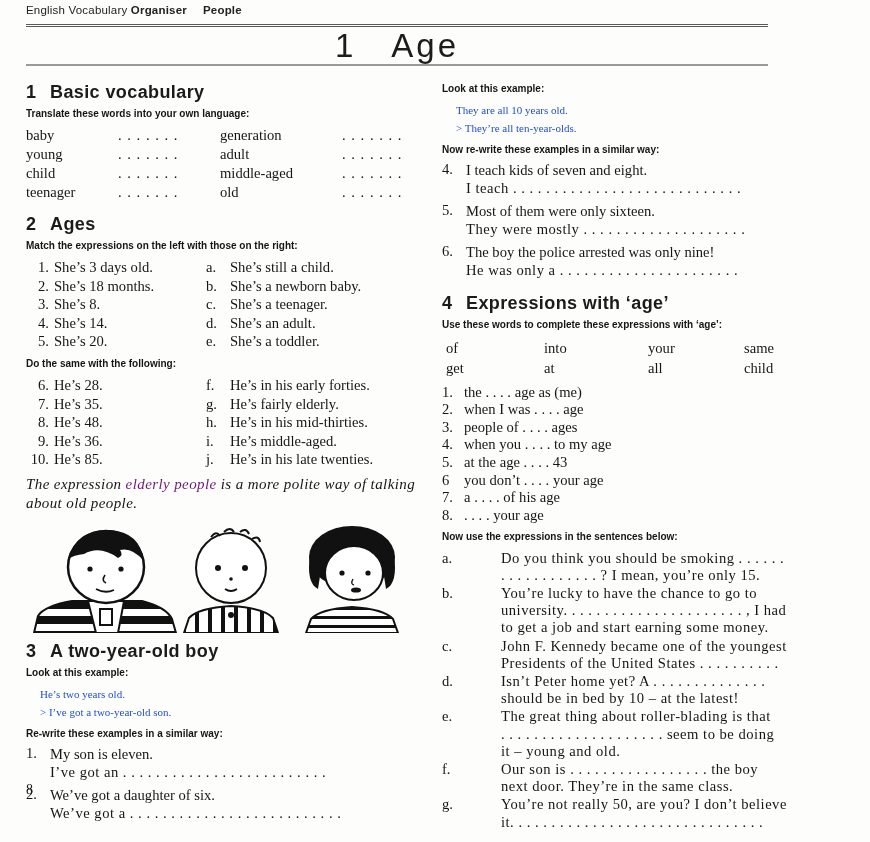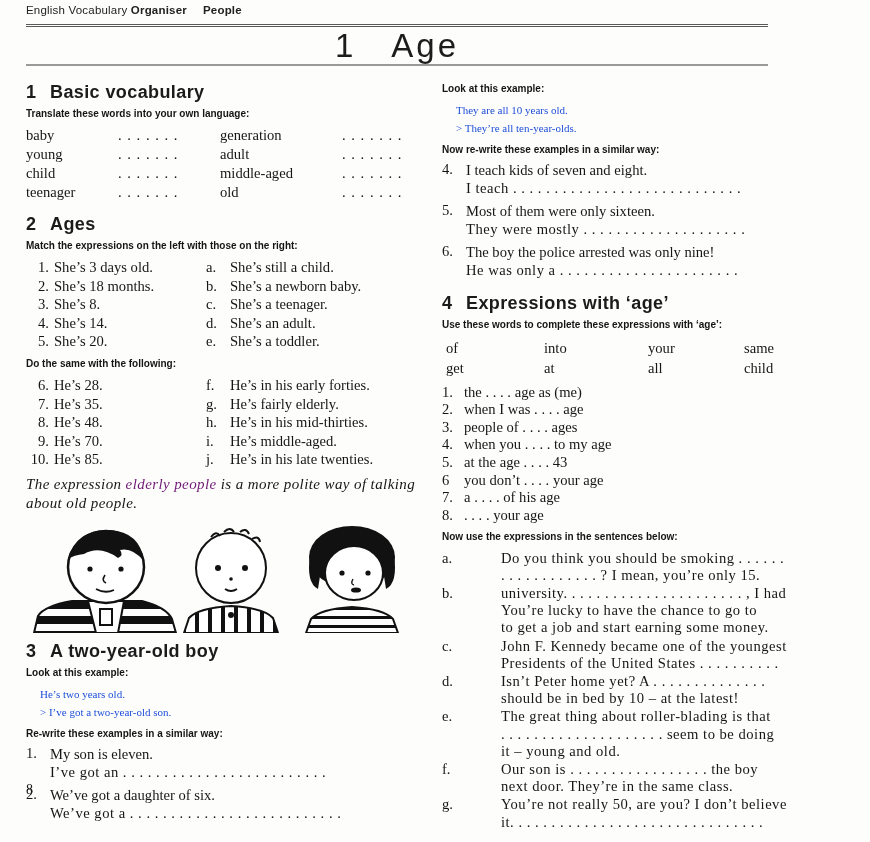--- a/index.html
+++ b/index.html
@@ -171,21 +171,21 @@
             <span>He’s fairly elderly.</span>
         </div>
         <div class="mrow">
           <span class="mn">8.</span>
             <span>He’s 48.</span>
             <span>h.</span>
             <span>He’s in his mid-thirties.</span>
         </div>
         <div class="mrow">
           <span class="mn">9.</span>
-            <span>He’s 70.</span>
+            <span>He’s 36.</span>
             <span>i.</span>
             <span>He’s middle-aged.</span>
         </div>
         <div class="mrow">
           <span class="mn">10.</span>
             <span>He’s 85.</span>
             <span>j.</span>
             <span>He’s in his late twenties.</span>
         </div>
       </div>
@@ -361,22 +361,22 @@
         <div class="srow">
           <span>a.</span>
           <span>
               <span class="sline dots">Do you think you should be smoking . . . . . .</span>
           <span class="sline dots">. . . . . . . . . . . . ? I mean, you’re only 15.</span>
             </span>
         </div>
         <div class="srow">
           <span>b.</span>
           <span>
-              <span class="sline dots">university.  . . . . . . . . . . . . . . . . . . . . . , I had</span>
-          <span class="sline dots">You’re lucky to have the chance to go to</span>
+              <span class="sline dots">You’re lucky to have the chance to go to</span>
+          <span class="sline dots">university.  . . . . . . . . . . . . . . . . . . . . . , I had</span>
           <span class="sline dots">to get a job and start earning some money.</span>
             </span>
         </div>
         <div class="srow">
           <span>c.</span>
           <span>
               <span class="sline dots">John F. Kennedy became one of the youngest</span>
           <span class="sline dots">Presidents of the United States . . . . . . . . .  .</span>
             </span>
         </div>

